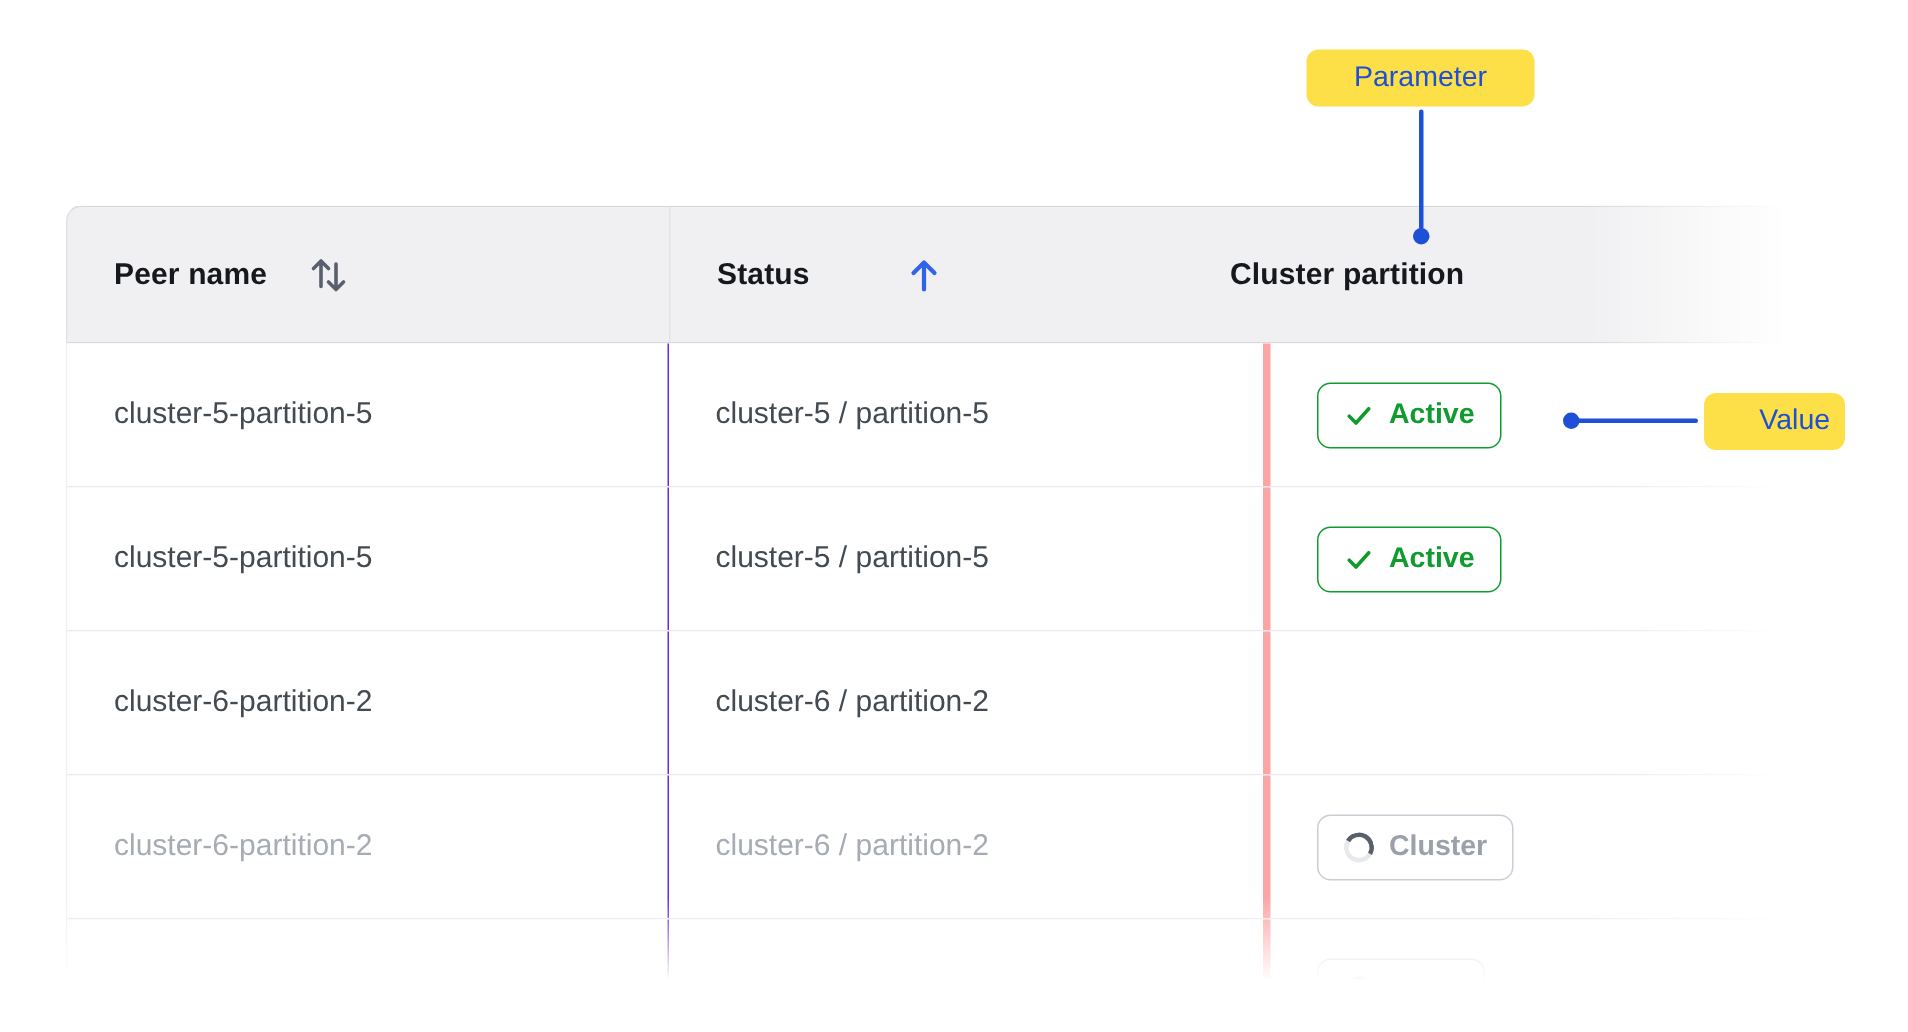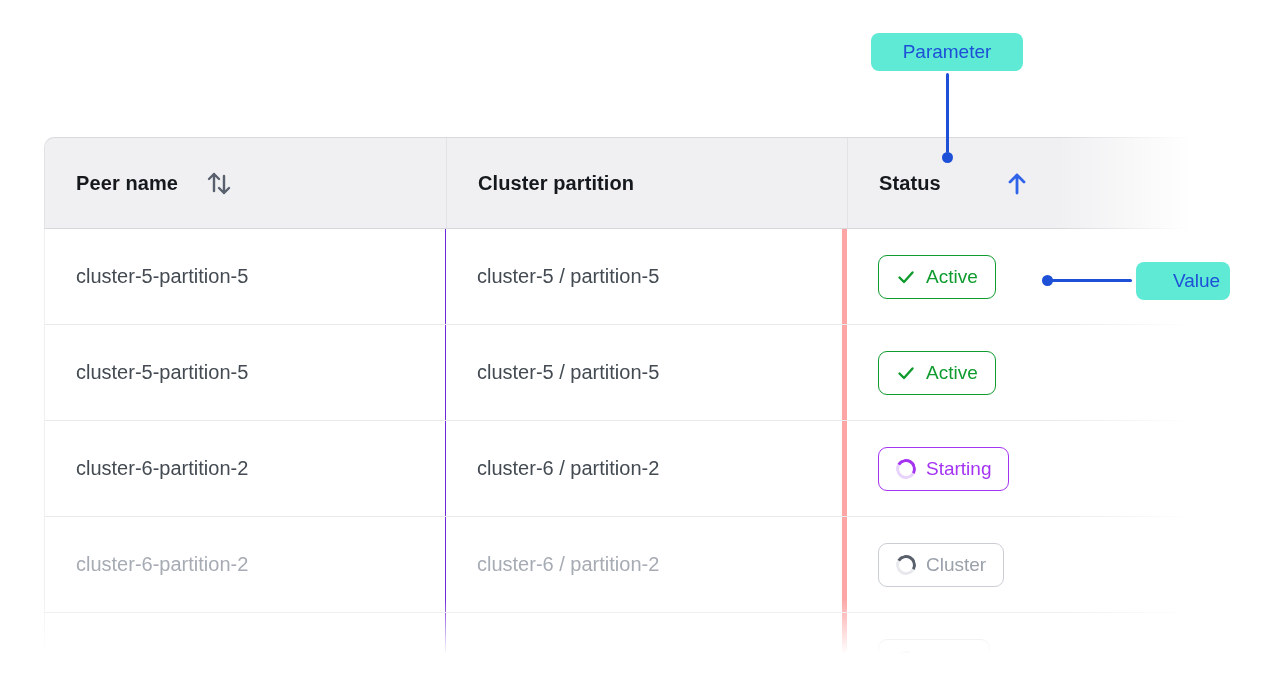--- a/index.html
+++ b/index.html
@@ -39,21 +39,21 @@
   .c1{width:401px;border-right:1px solid #6d28d9;}
   .c2{width:401px;border-right:5px solid #fca5a5;}
   .c3{flex:1;}
   .row--muted .cell{color:#a6abb4;}
 
   
   .badge{
     display:inline-flex;align-items:center;gap:10px;
     height:44px;box-sizing:border-box;padding:0 17px;
     border:1.5px solid;border-radius:9px;
-    font-size:19px;font-weight:400;white-space:nowrap;
+    font-size:19px;font-weight:700;white-space:nowrap;
   }
   .badge--active{color:#0f9b2e;border-color:#0f9b2e;}
   .badge--starting{color:#a433f2;border-color:#a433f2;}
   .badge--pending{color:#9aa1ab;border-color:#caced4;}
   .badge .check{display:block;}
   .spinner{
     width:20px;height:20px;border-radius:50%;box-sizing:border-box;
     border:3px solid #e7e9ed;transform:rotate(-15deg);
   }
   .badge--starting .spinner{border-color:#e8d3fb;border-top-color:#a433f2;border-right-color:#a433f2;}
@@ -65,21 +65,21 @@
   .fade-right{left:1058px;top:125px;width:214px;height:525px;
     background:linear-gradient(to right,rgba(255,255,255,0),#ffffff 62%);}
   .fade-bottom{left:0;top:598px;width:1272px;height:90px;
     background:linear-gradient(to bottom,rgba(255,255,255,0),#ffffff 62%);}
 
   
   .anno{position:absolute;inset:0;z-index:5;pointer-events:none;}
   .pill{
     position:absolute;display:flex;align-items:center;justify-content:center;
     height:38px;box-sizing:border-box;padding:0 13px;border-radius:8px;
-    background:#5eead4;color:#1d4fd7;font-size:19px;font-weight:500;
+    background:#fde047;color:#1d4fd7;font-size:19px;font-weight:500;
     pointer-events:auto;
     text-align:center;
   }
   .pill-param{left:871px;top:33px;width:152px;}
   .pill-value{left:1136px;top:262px;width:94px;padding-left:40px;}
   .vline{position:absolute;left:946px;top:73px;width:2.5px;height:80px;background:#1d4fd7;border-radius:2px;}
   .hline{position:absolute;left:1050px;top:279px;width:82px;height:2.5px;background:#1d4fd7;border-radius:2px;}
   .dot{position:absolute;width:11px;height:11px;border-radius:50%;background:#1d4fd7;}
   .dot-param{left:942px;top:152px;}
   .dot-value{left:1042px;top:275px;}
@@ -93,31 +93,31 @@
     <div class="thead">
       <div class="th th-peer">
         <span>Peer name</span>
         <svg width="26" height="30" viewBox="0 0 26 30">
           <g fill="none" stroke="#59606d" stroke-width="2.4" stroke-linecap="round" stroke-linejoin="round">
             <path d="M8 23 V6 M8 6 L3 11 M8 6 L13 11"></path>
             <path d="M18 8 V25 M18 25 L13 20 M18 25 L23 20"></path>
           </g>
         </svg>
       </div>
-      <div class="th th-cluster">
-        <span>Cluster partition</span>
-      </div>
       <div class="th th-status">
         <span>Status</span>
         <span class="gap"></span>
         <svg width="24" height="28" viewBox="0 0 24 28">
           <g fill="none" stroke="#2e63ea" stroke-width="2.8" stroke-linecap="round" stroke-linejoin="round">
             <path d="M12 24 V6 M12 6 L5 13 M12 6 L19 13"></path>
           </g>
         </svg>
+      </div>
+      <div class="th th-cluster">
+        <span>Cluster partition</span>
       </div>
     </div>
     <div class="tbody">
   <div class="row">
     <div class="cell c1">cluster-5-partition-5</div>
     <div class="cell c2">cluster-5 / partition-5</div>
     <div class="cell c3">
       <span class="badge badge--active">
         <svg class="check" width="20" height="20" viewBox="0 0 20 20">
           <path d="M3.5 10.5 L8 15 L16.5 5.5" fill="none" stroke="currentColor" stroke-width="2.4" stroke-linecap="round" stroke-linejoin="round"></path>
@@ -138,27 +138,20 @@
         </svg>
 
         <span>Active</span>
       </span>
     </div>
   </div>
 
   <div class="row">
     <div class="cell c1">cluster-6-partition-2</div>
     <div class="cell c2">cluster-6 / partition-2</div>
-    <div class="cell c3">
-      <span class="badge badge--starting">
-
-        <span class="spinner"></span>
-        <span>Starting</span>
-      </span>
-    </div>
   </div>
 
   <div class="row row--muted">
     <div class="cell c1">cluster-6-partition-2</div>
     <div class="cell c2">cluster-6 / partition-2</div>
     <div class="cell c3">
       <span class="badge badge--pending">
 
         <span class="spinner"></span>
         <span>Cluster</span>

